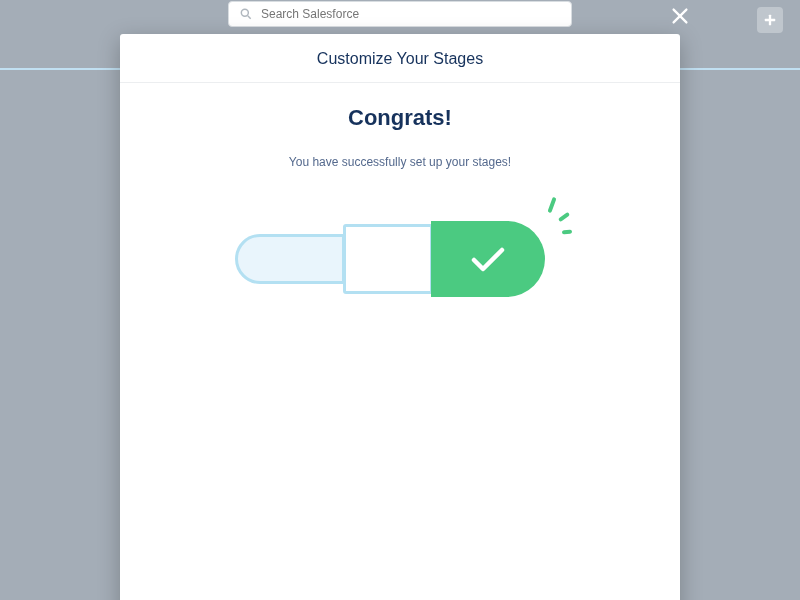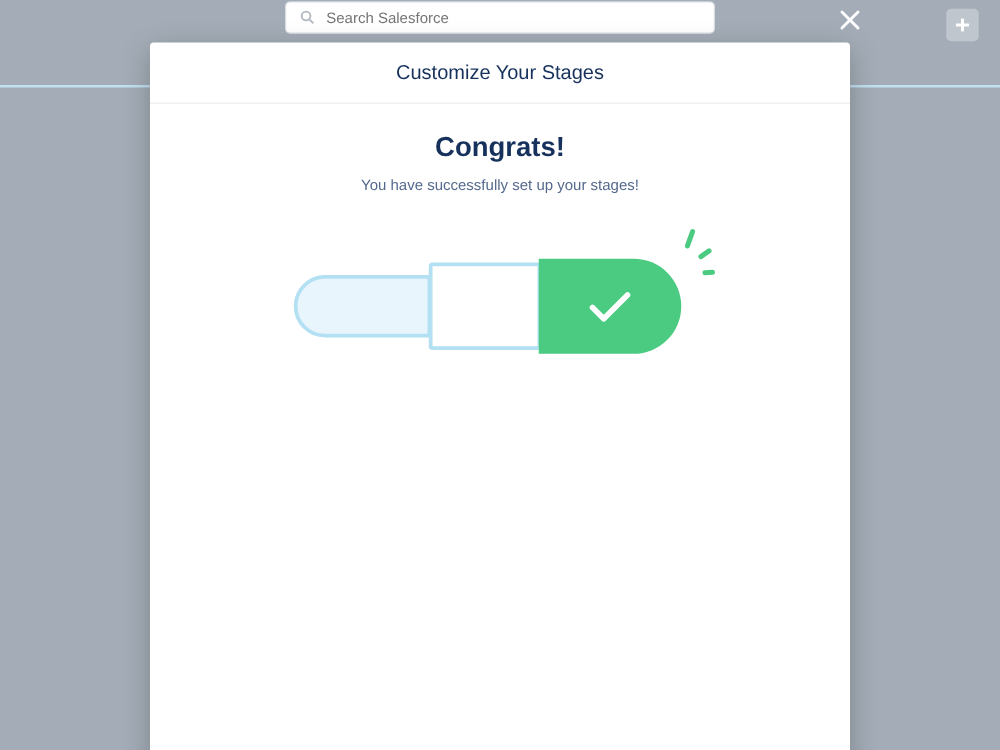--- a/index.html
+++ b/index.html
@@ -89,21 +89,21 @@
     }
     .congrats {
       font-size: 22px;
       color: #16325c;
       font-weight: 700;
       margin-top: 4px;
     }
     .subtext {
       font-size: 12px;
       color: #54698d;
-      margin-top: 10px;
+      margin-top: 24px;
     }
     .illus {
       position: relative;
       margin: 52px auto 0;
       width: 330px;
       height: 110px;
     }
     .pill-left {
       position: absolute;
       left: 0; top: 13px;

